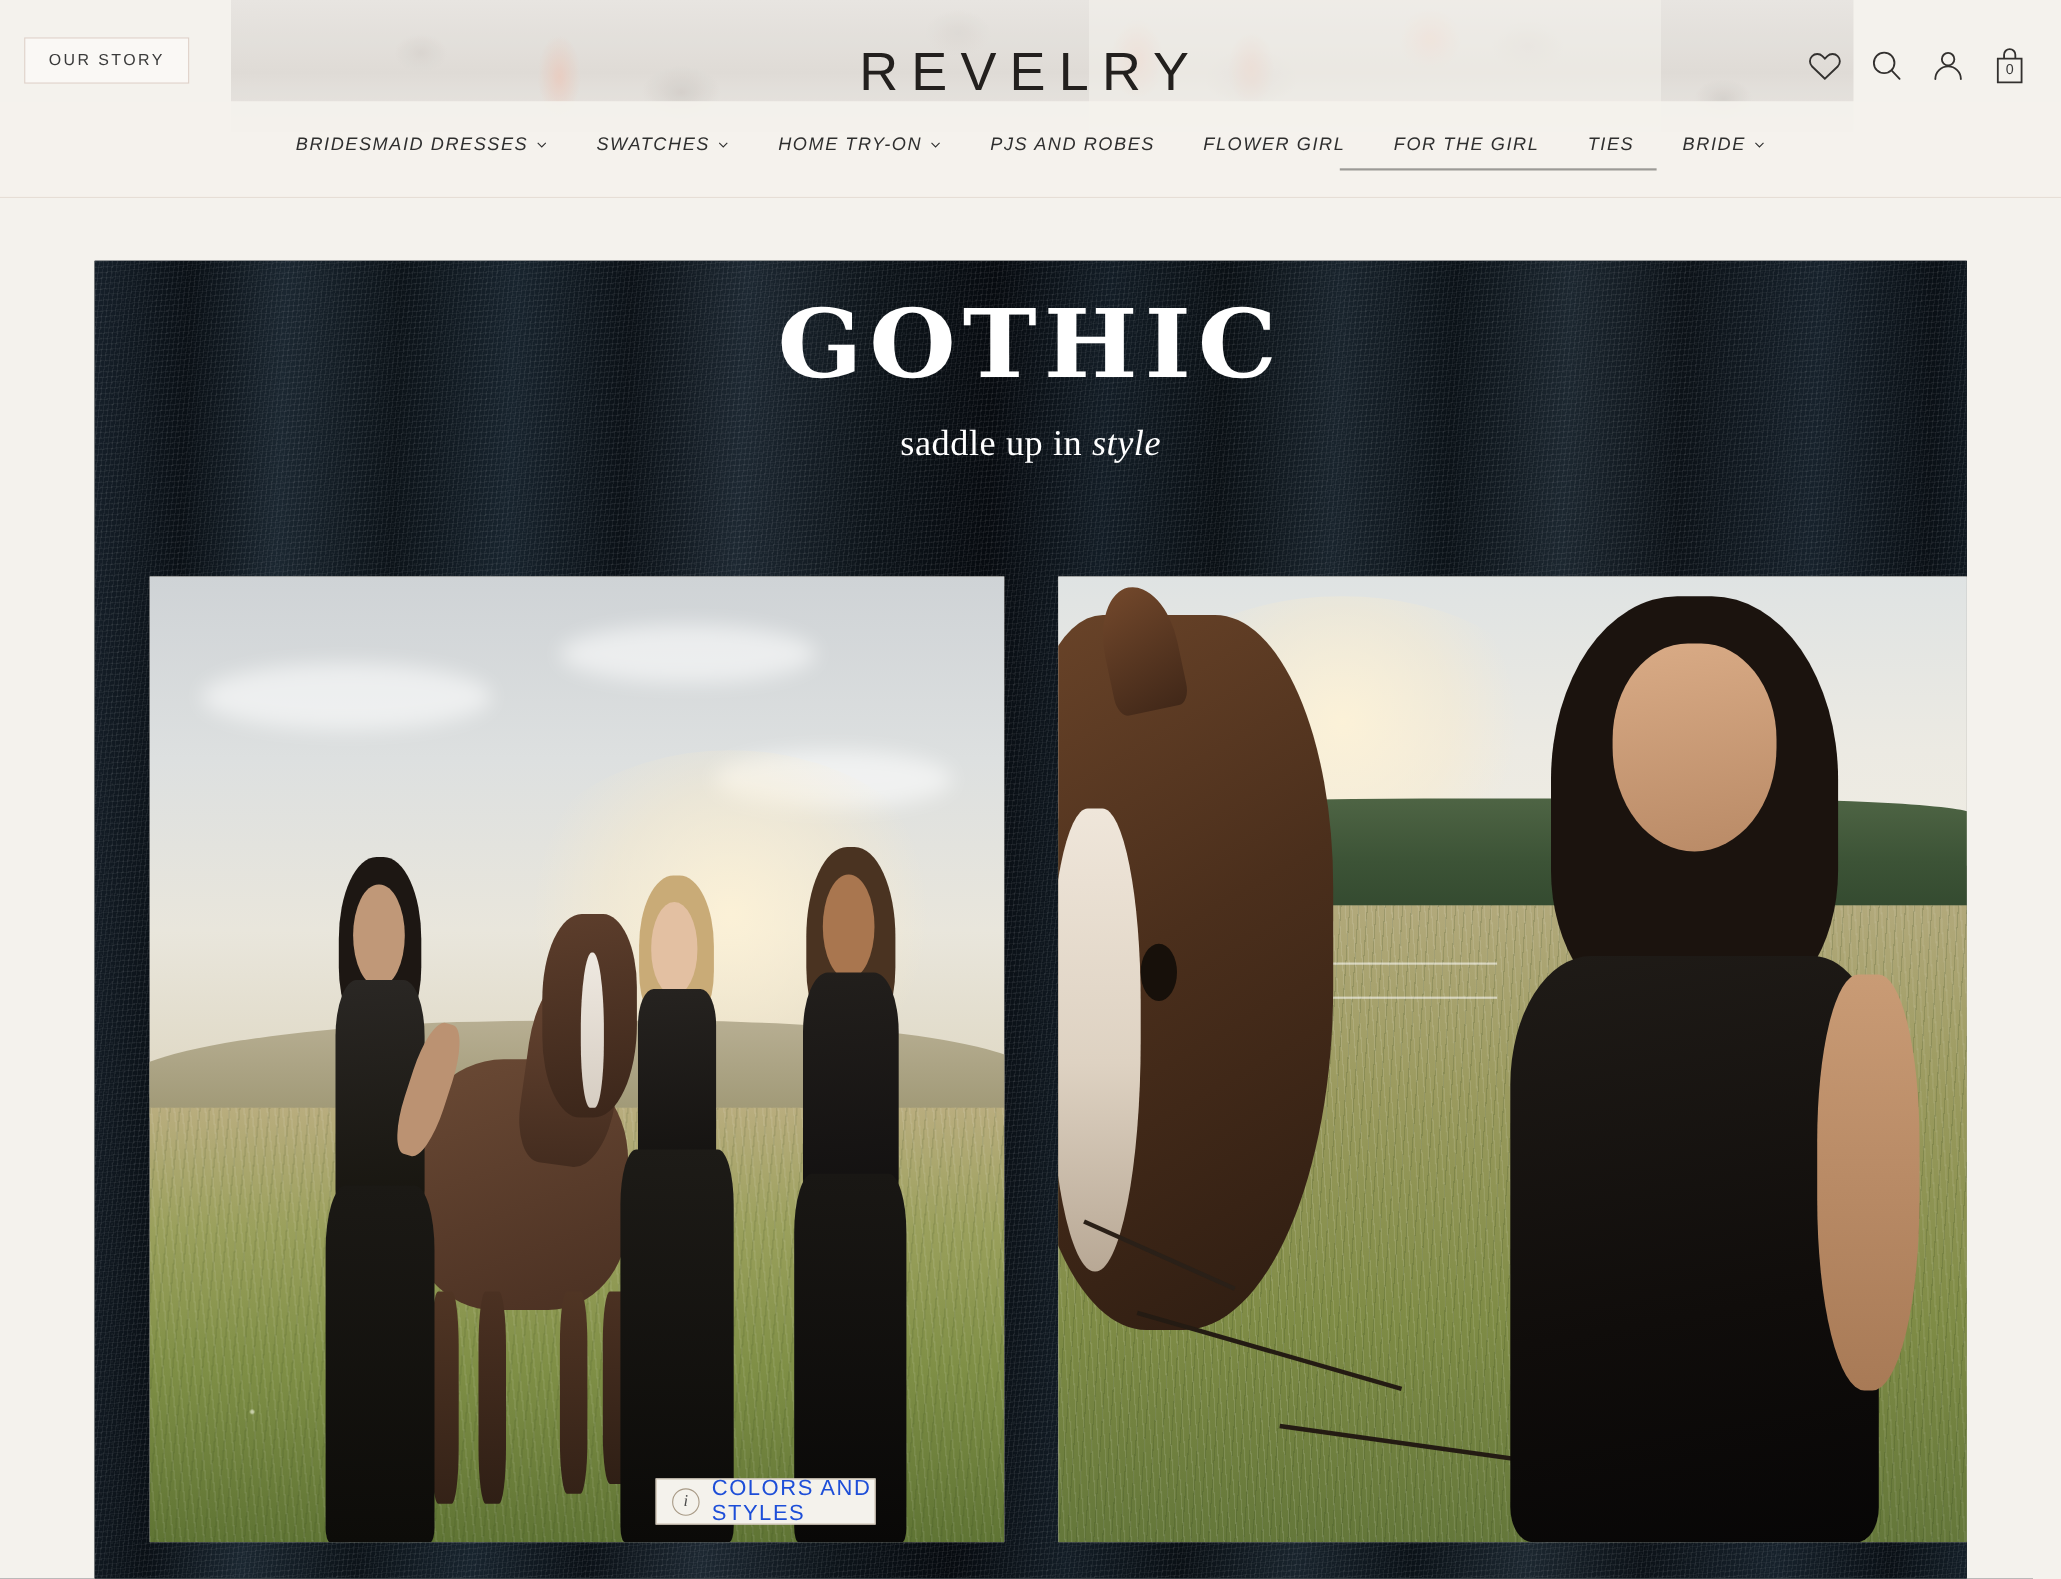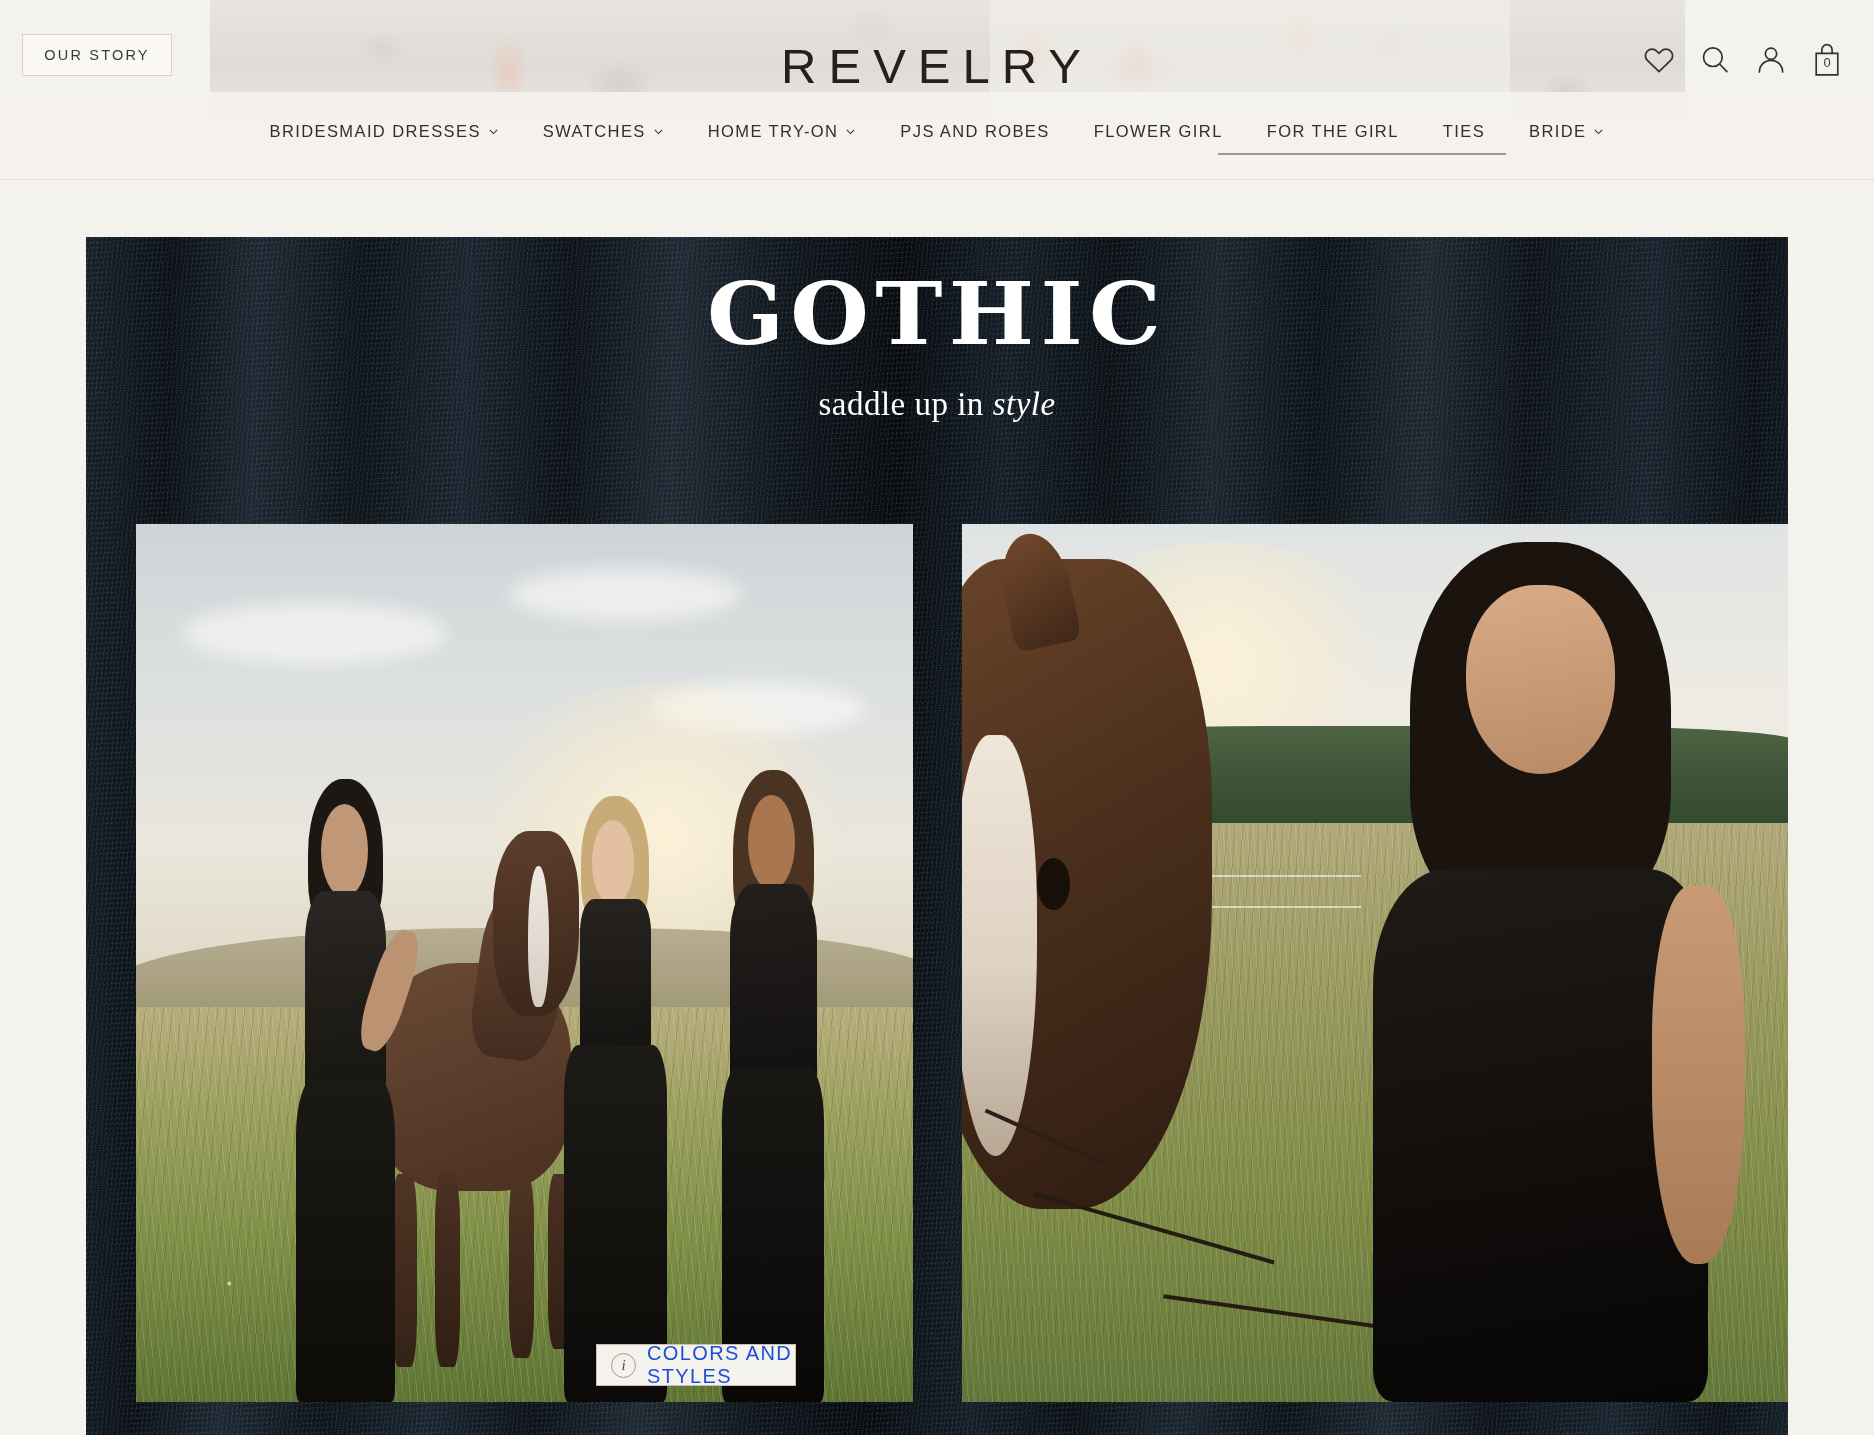--- a/index.html
+++ b/index.html
@@ -101,20 +101,21 @@
     pointer-events: none;
   }
 
   
   .nav {
     position: absolute;
     left: 0; right: 0; top: 122px;
     display: flex; align-items: flex-start; justify-content: center;
     gap: 0;
     z-index: 7;
+    font-style: italic;
   }
   .nav-item {
     display: flex; align-items: center; gap: 7px;
     font-size: 16.5px; letter-spacing: 1.4px; color: #2f2f2f;
     padding: 0 22px;
     cursor: pointer;
     white-space: nowrap;
   }
   .chev { display:inline-block; width: 11px; height: 11px; }
   .chev svg { display:block; width:100%; height:100%; }

